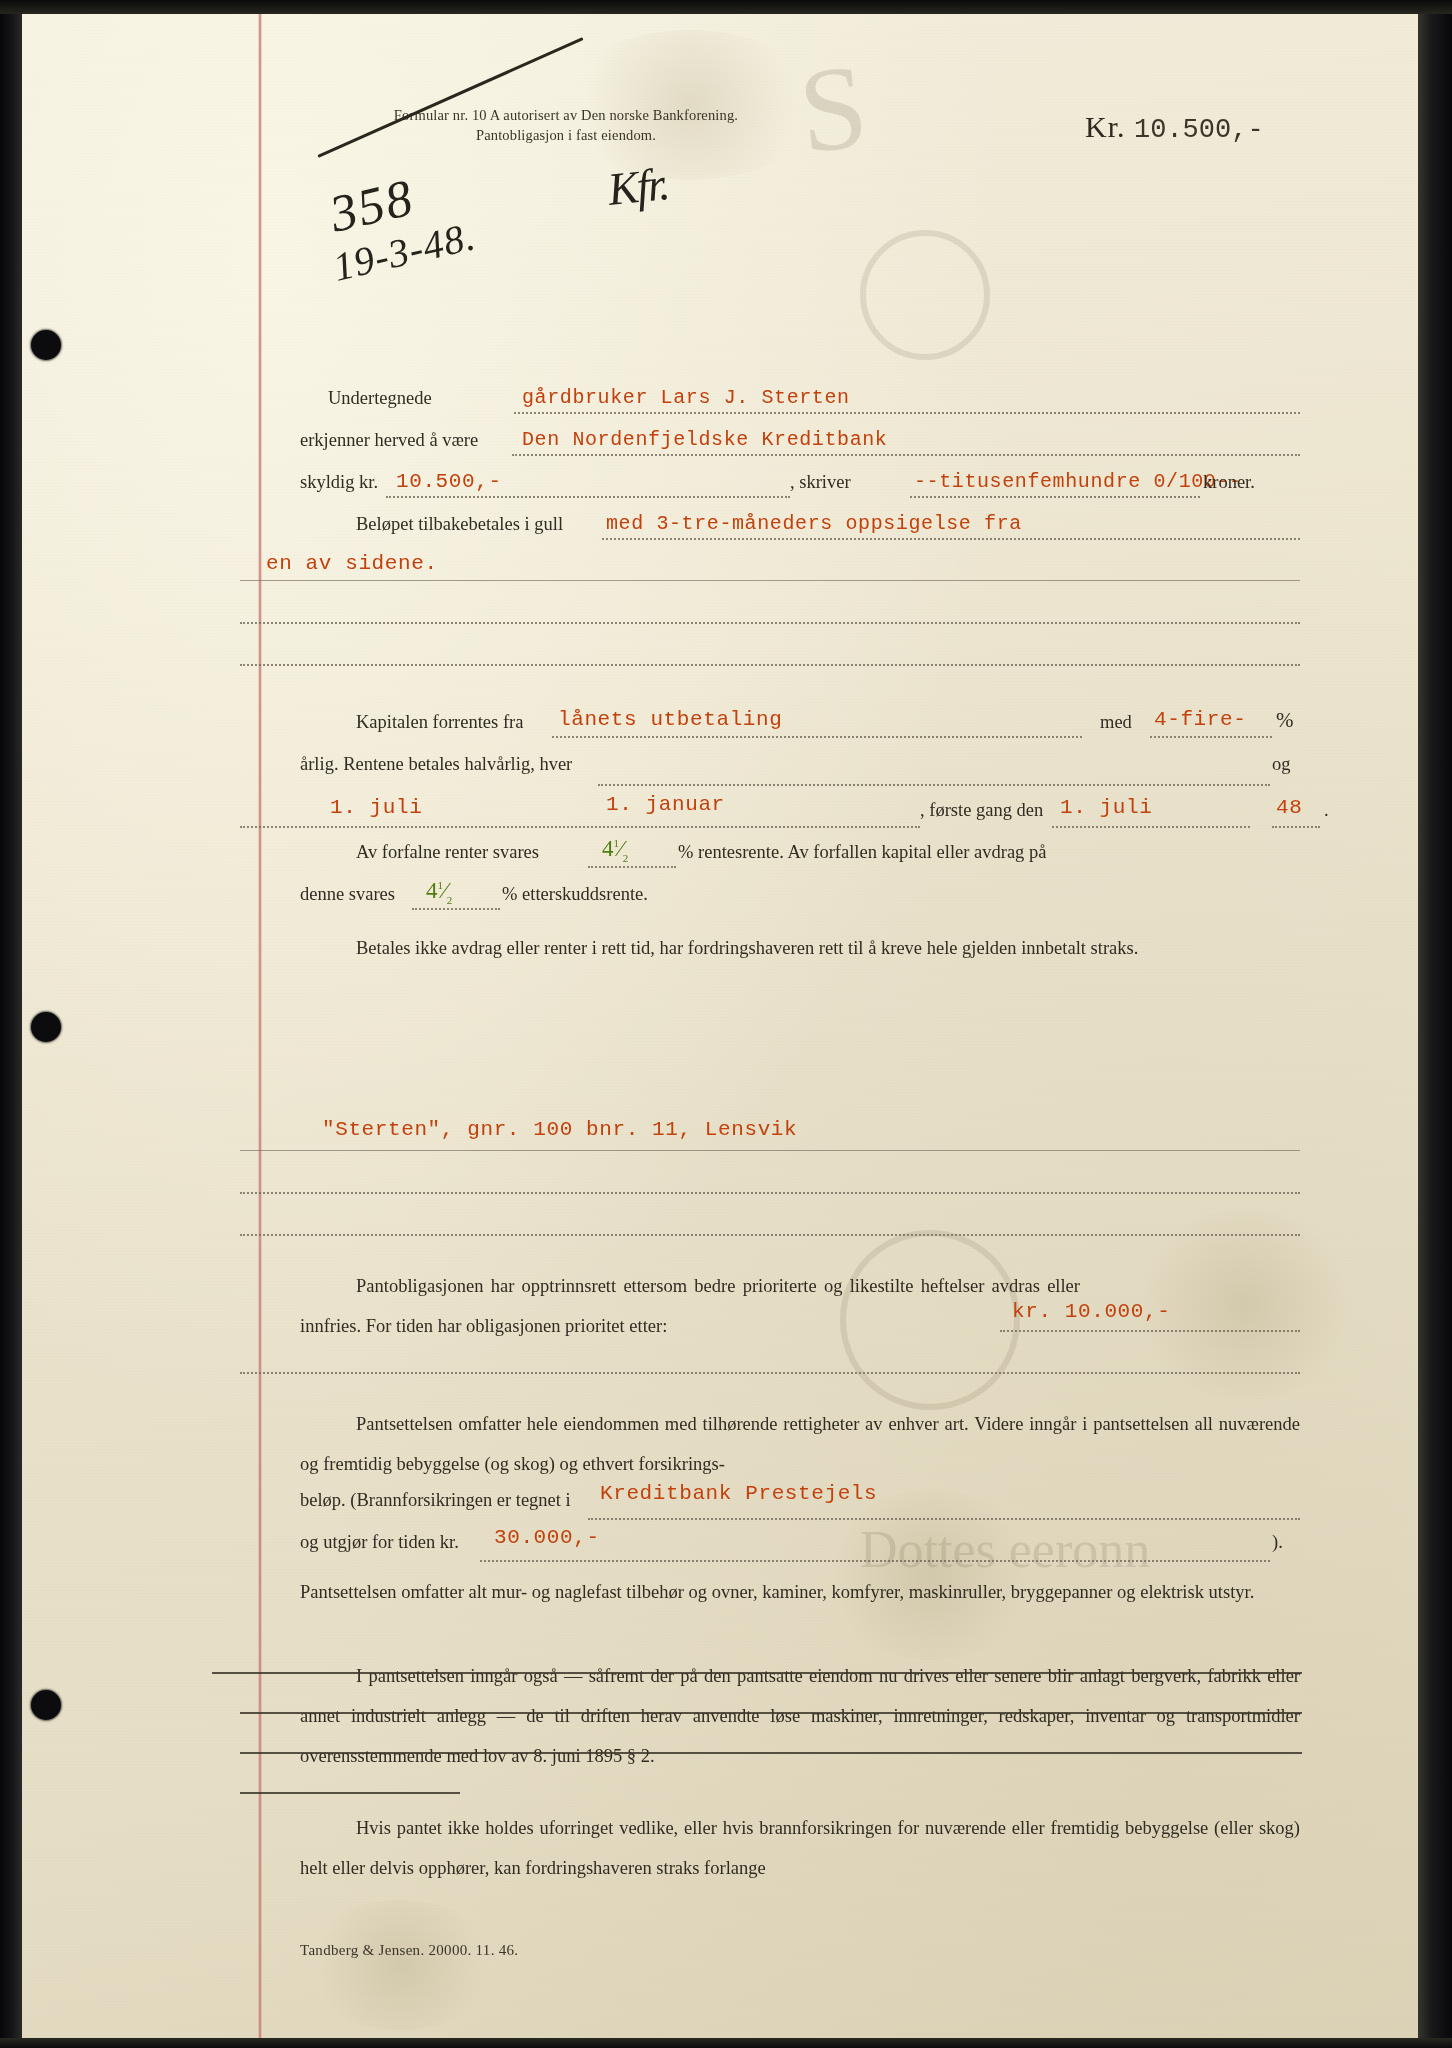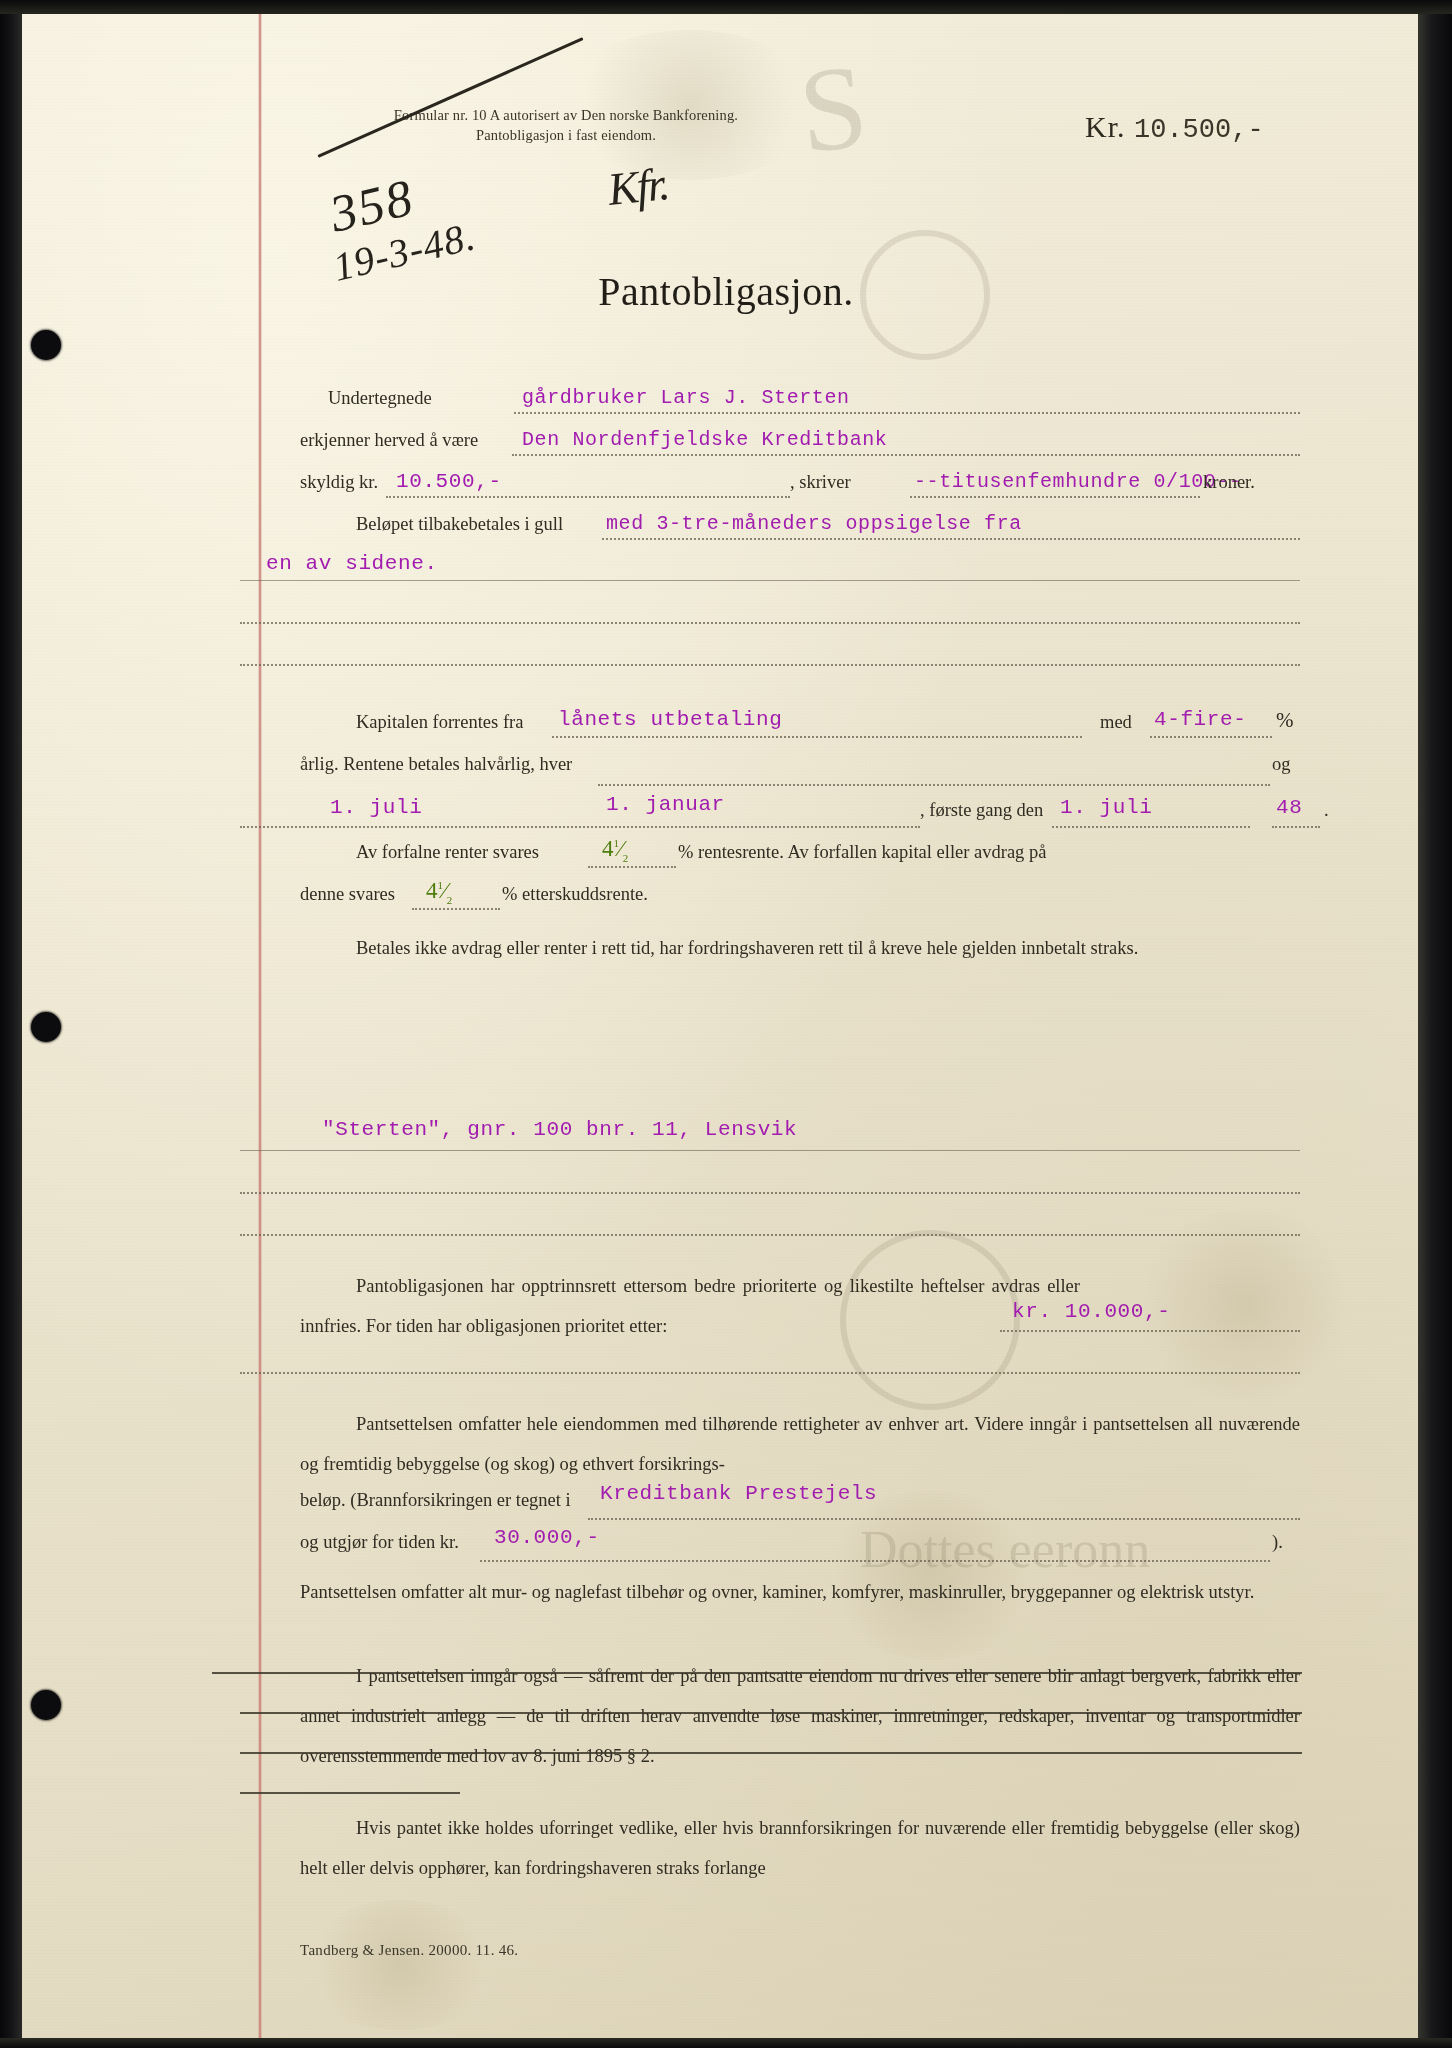--- a/index.html
+++ b/index.html
@@ -131,21 +131,21 @@
     position:absolute; height:0;
     border-bottom:2px dotted #6a6252;
     opacity:.75;
   }
   .rule.solid { border-bottom:1.5px solid #6a6252; opacity:.6; }
 
   
   .tw {
     position:absolute;
     font-family:"Liberation Mono", monospace;
-    font-size:20px; color:#a21caf;
+    font-size:20px; color:#c2410c;
     letter-spacing:.6px; white-space:nowrap;
   }
   .tw.big { font-size:21px; }
 
   
   .frac {
     position:absolute;
     font-family:"Liberation Serif", serif;
     font-size:23px; color:#4d7c0f;
   }
@@ -208,21 +208,20 @@
     <div class="kr-amount">
       <span>Kr.</span>
       <span class="hw">10.500,-</span>
     </div>
 
     <div class="hand hand-num">358</div>
     <div class="hand-slash"></div>
     <div class="hand hand-date">19-3-48.</div>
     <div class="hand hand-initials">Kfr.</div>
 
-    <div class="title">Pantobligasjon.</div>
 
     <div class="body">
 
       <div class="line" style="top:388px;">
         <span style="margin-left:28px;">Undertegnede</span>
       </div>
       <div class="rule" style="left:214px; top:412px; width:786px;"></div>
       <div class="tw" style="left:222px; top:386px;">gårdbruker Lars J. Sterten</div>
 
       <div class="line" style="top:430px;">

